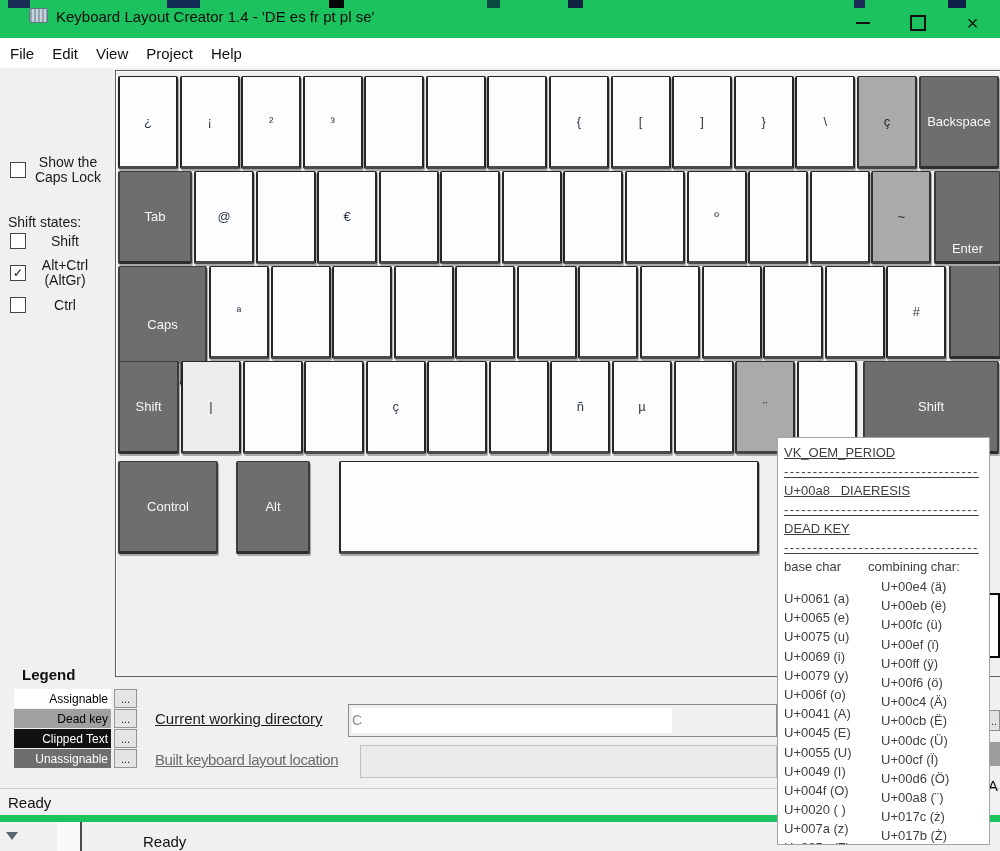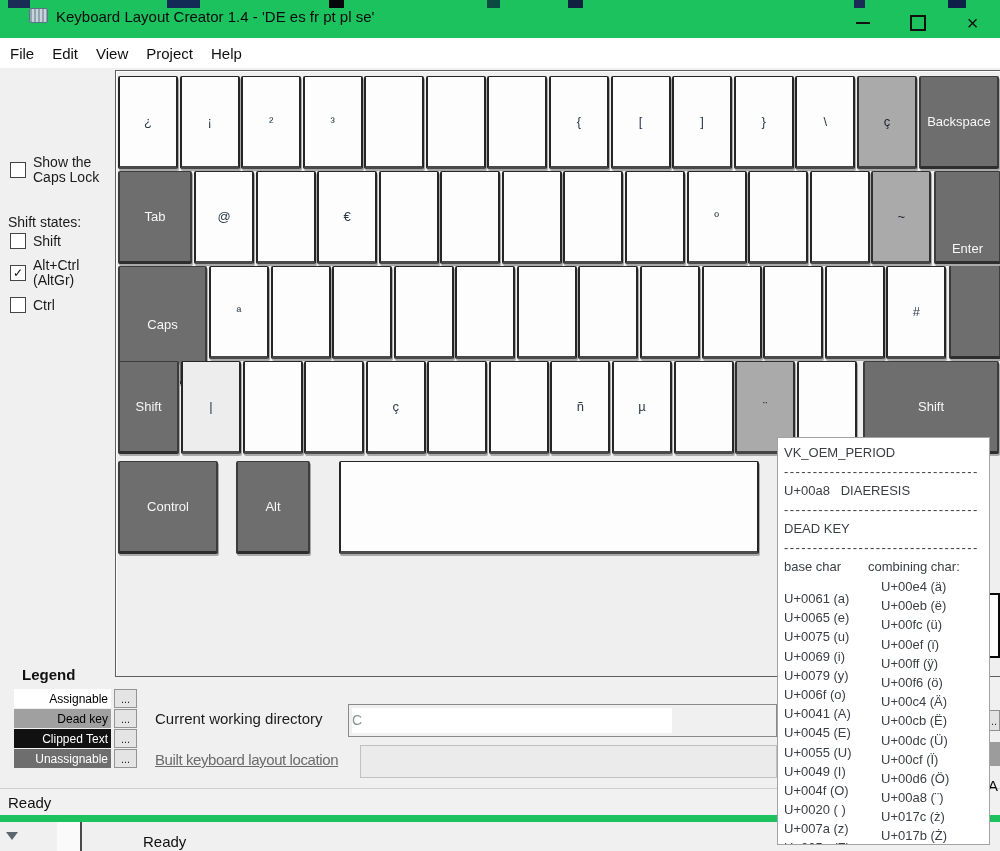--- a/index.html
+++ b/index.html
@@ -20,42 +20,42 @@
   .icon-close{font-size:20px;line-height:20px;}
   
   .menubar{position:absolute;left:0;top:38px;width:1000px;height:30px;background:#fff;
            display:flex;align-items:center;padding-left:10px;box-sizing:border-box;}
   .menu-item{font-size:15px;color:#101010;margin-right:18px;}
   
   .sidepanel{position:absolute;left:0;top:70px;width:115px;height:600px;font-size:14px;color:#1a1a1a;}
   .cbrow{position:absolute;display:flex;align-items:center;}
   .cb{width:14px;height:14px;background:#fff;border:1px solid #454545;flex:none;
       display:flex;align-items:center;justify-content:center;font-size:12px;color:#111;margin-right:7px;}
-  .cblabel{line-height:15px;}
+  .cblabel{line-height:15px;text-align:center;}
   .sectionlabel{position:absolute;left:8px;top:144px;}
   
   .kb{position:absolute;left:115px;top:70px;width:885px;height:607px;background:#efefef;
       border:1px solid #5f5f5f;border-right:none;box-sizing:border-box;
       box-shadow:inset 1px 1px 0 #fdfdfd;}
   .key{position:absolute;box-sizing:border-box;background:#fdfdfd;
        border:2px solid #262626;border-top-width:1px;border-bottom:3px solid #4a4a4a;
        border-radius:2px;box-shadow:1px 2px 0 #a9a9a9;
        display:flex;align-items:center;justify-content:center;
        font-size:13px;color:#2e3a4a;}
   .key.mod{background:#6e6e6e;color:#f7f7f7;border-color:#3c3c3c;border-bottom-color:#2e2e2e;}
   .key.dead{background:#aaaaaa;color:#20262e;border-color:#303030;border-bottom-color:#444;}
   .key.hl{background:#ededed;}
   .key.enter-top{align-items:flex-end;padding-bottom:5px;}
   .decsep{position:absolute;left:580px;top:604px;width:197px;overflow:hidden;white-space:nowrap;
           text-align:right;font-size:15px;color:#141414;}
   
   .tooltip{position:absolute;left:777px;top:437px;width:213px;height:408px;background:#fff;
            border:1px solid #a3a3a3;box-sizing:border-box;padding:5px 0 0 6px;z-index:30;
            font-size:13px;color:#3a3f44;overflow:hidden;}
-  .tt-line{height:19px;line-height:19px;white-space:pre;overflow:hidden;}
+  .tt-line{height:19px;line-height:19px;white-space:pre;overflow:hidden;text-decoration:underline;}
   .tt-sep{letter-spacing:1.4px;width:200px;}
   .tt-head{height:20px;line-height:20px;display:flex;}
   .tt-head .h1{width:84px;flex:none;}
   .tt-pair{display:flex;height:19.2px;line-height:19.2px;white-space:pre;}
   .tt-pair .c1{width:97px;flex:none;margin-top:12px;}
   
   .legendtitle{position:absolute;left:22px;top:666px;font-size:15px;font-weight:bold;color:#111;}
   .lg-box{position:absolute;left:14px;width:97px;height:19px;box-sizing:border-box;
           font-size:12px;display:flex;align-items:center;justify-content:flex-end;padding-right:3px;}
   .lg-btn{position:absolute;left:114px;width:23px;height:19px;background:#e4e4e4;border:1px solid #949494;
@@ -214,21 +214,21 @@
       <div class="lg-box" style="top: 689px; background: rgb(255, 255, 255); color: rgb(0, 0, 0);">Assignable</div>
       <div class="lg-btn" style="top: 689px;">...</div>
       <div class="lg-box" style="top: 709px; background: rgb(160, 160, 160); color: rgb(0, 0, 0);">Dead key</div>
       <div class="lg-btn" style="top: 709px;">...</div>
       <div class="lg-box" style="top: 729px; background: rgb(17, 17, 17); color: rgb(255, 255, 255);">Clipped Text</div>
       <div class="lg-btn" style="top: 729px;">...</div>
       <div class="lg-box" style="top: 749px; background: rgb(110, 110, 110); color: rgb(255, 255, 255);">Unassignable</div>
       <div class="lg-btn" style="top: 749px;">...</div>
     </div>
 
-  <div class="pathlabel" style="left:155px;top:710px;">Current working directory</div>
+  <div class="pathlabel" style="left:155px;top:710px;text-decoration:underline;">Current working directory</div>
   <div class="cwdbox">
     <div class="cwdinner">C</div>
   </div>
   <div class="pathlabel dim" style="left:155px;top:751px;">Built keyboard layout location</div>
   <div class="builtbox"></div>
 
   <div class="statusbar">
     <span>Ready</span>
   </div>
   <div class="greenline"></div>

